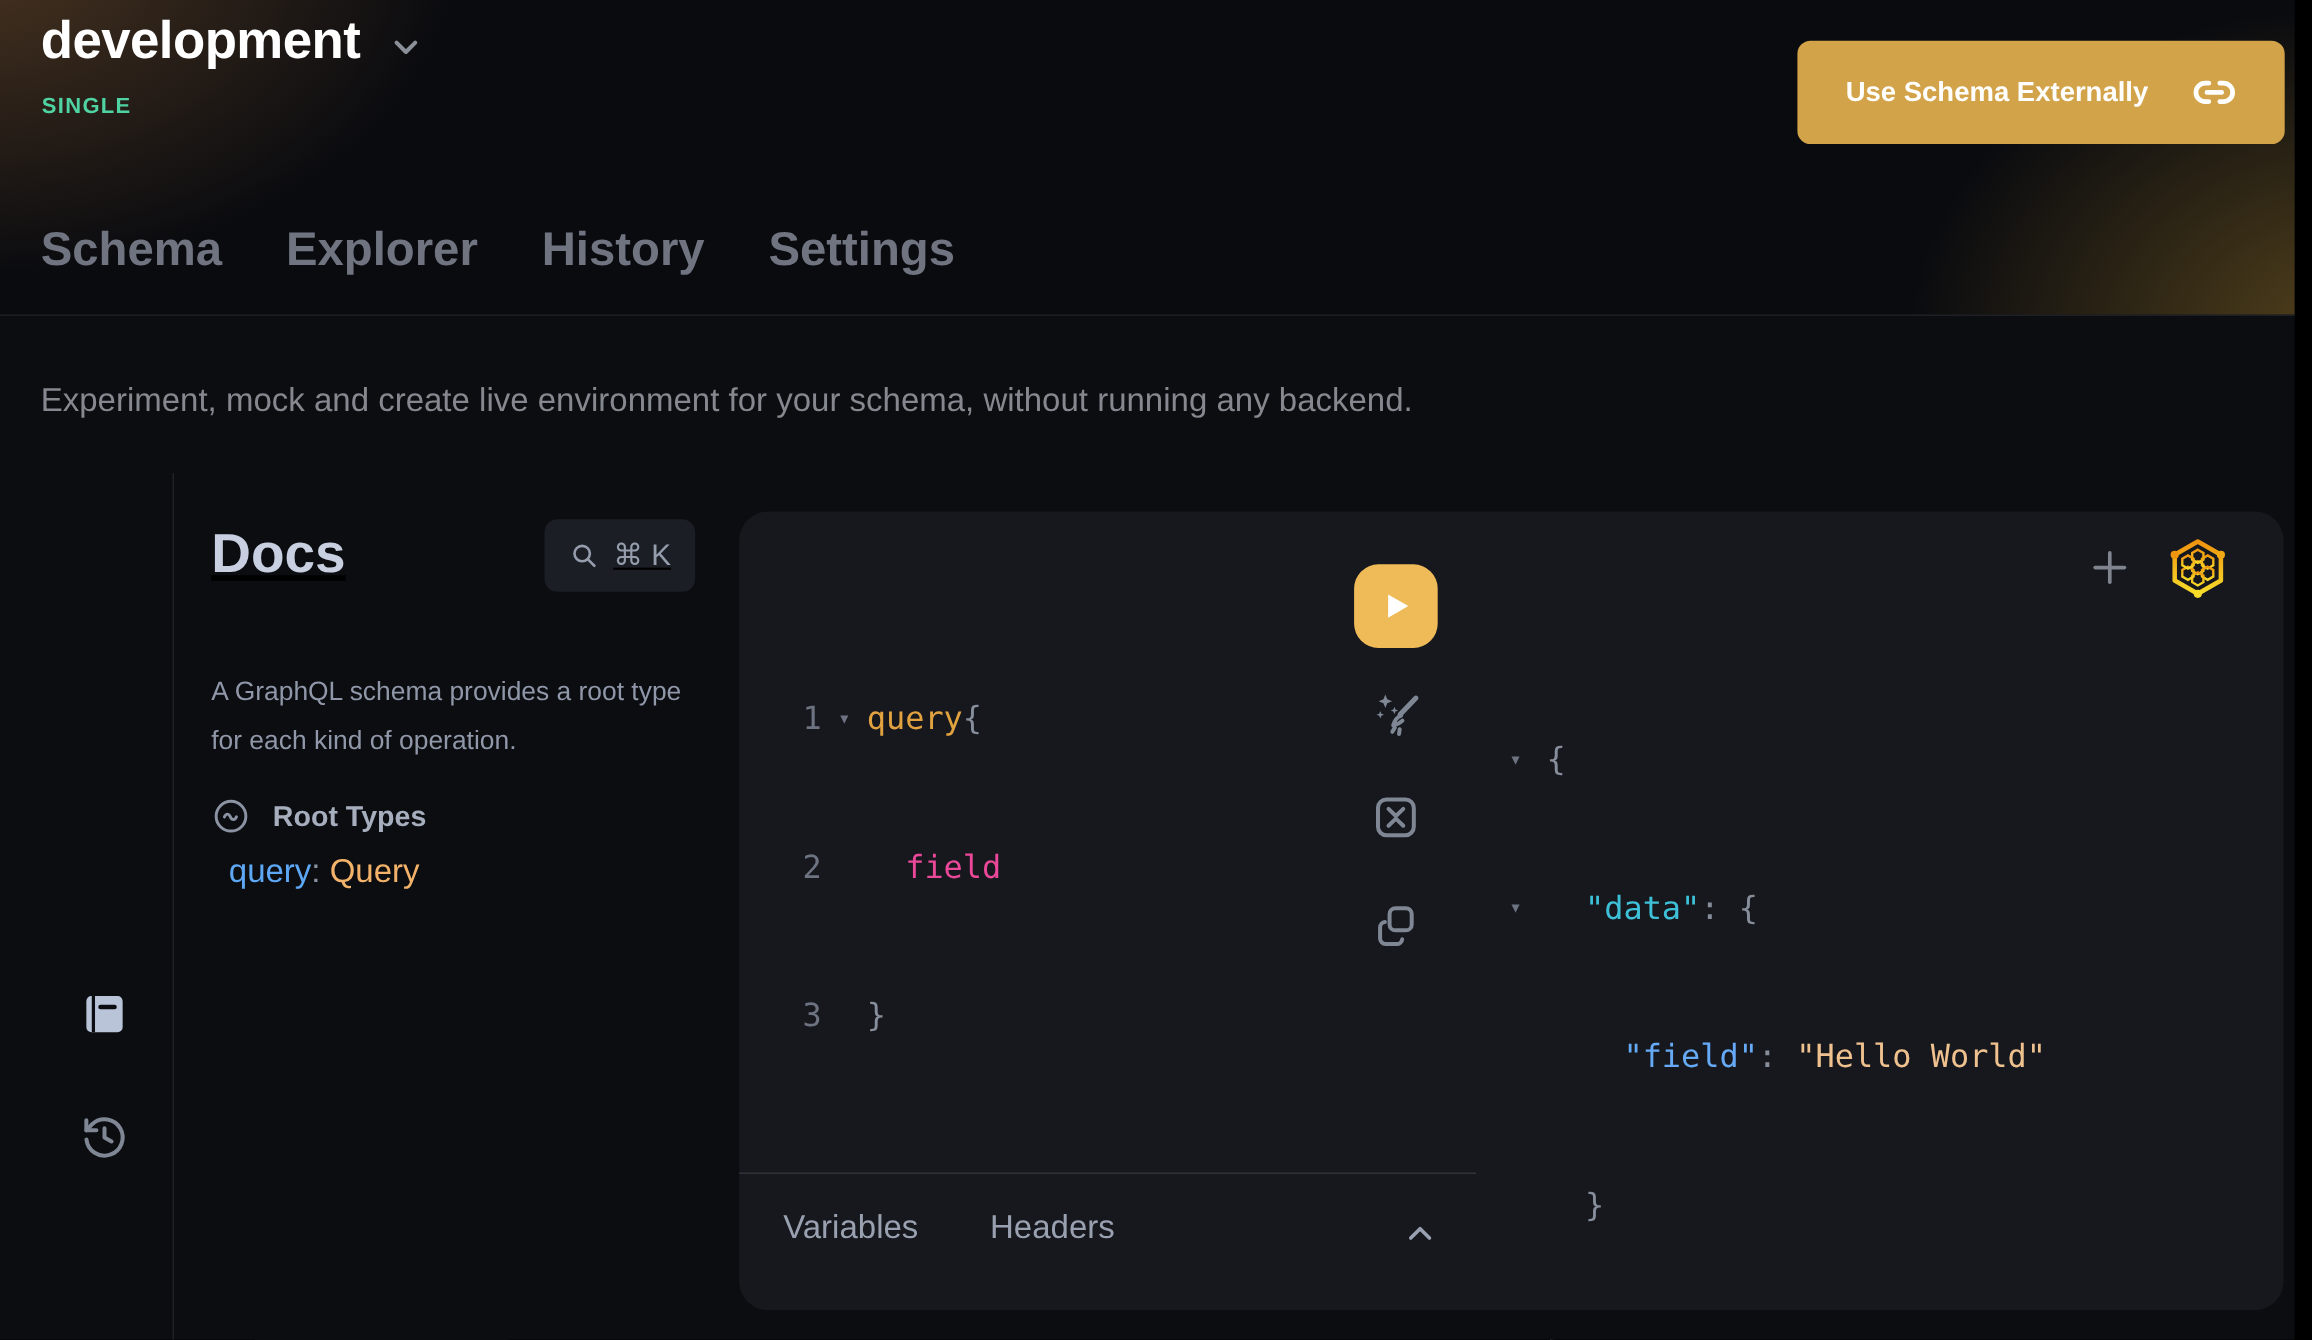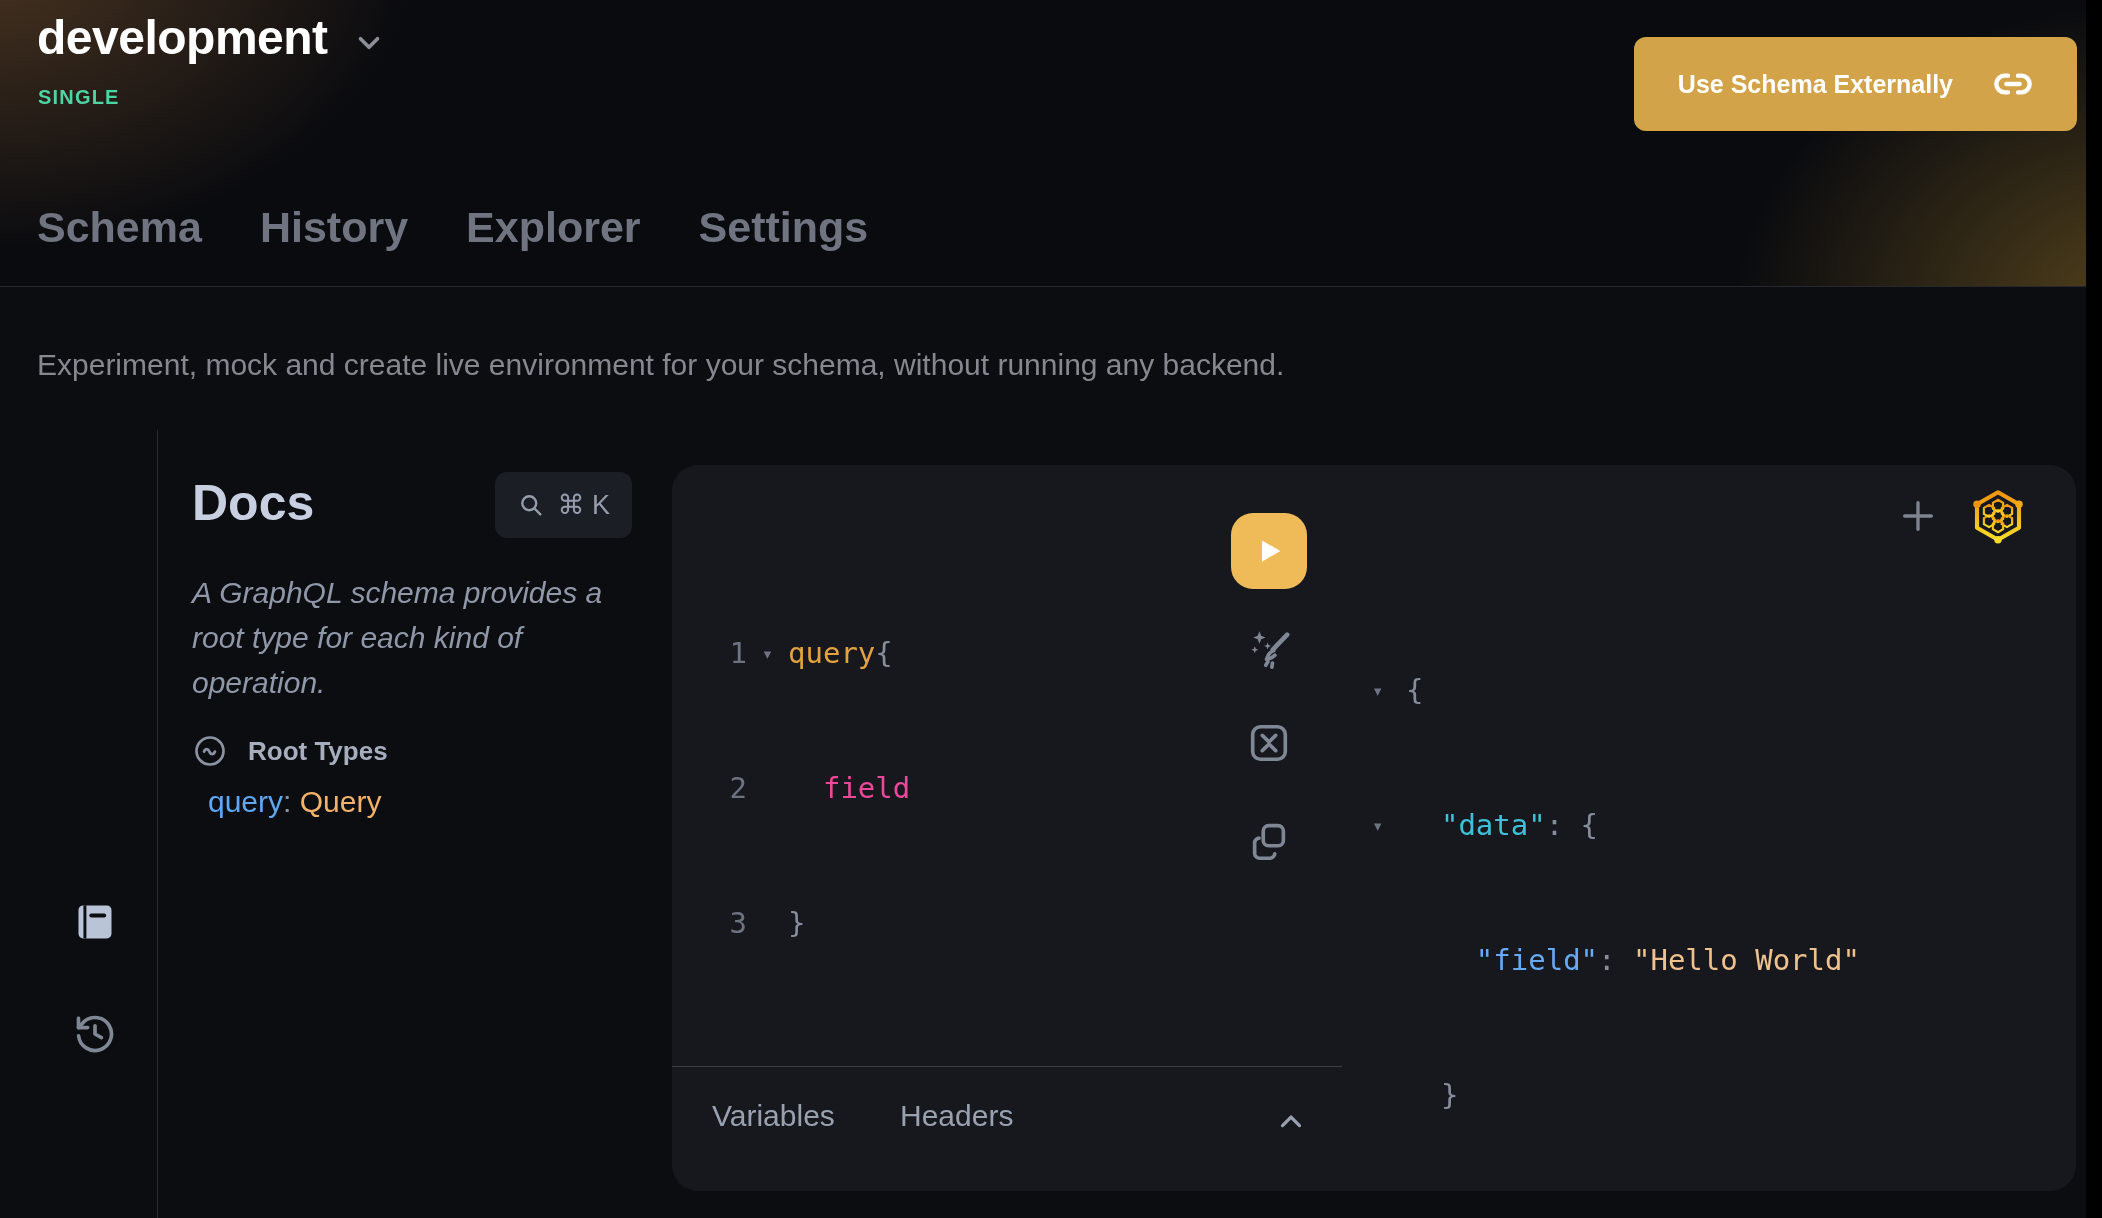--- a/index.html
+++ b/index.html
@@ -38,28 +38,28 @@
     content:""; position:absolute; left:0; right:0; bottom:0; height:8px; background:#dfa94e;
   }
   
   .subtitle{ position:absolute; left:37px; top:348px; font-size:30px; color:#85888f; }
   
   .side{ position:absolute; left:0; top:430px; width:158px; height:788px; border-right:1px solid #26292f; }
   .side .sicon{ position:absolute; left:73px; width:44px; height:44px; background:none; border:none; cursor:pointer; padding:0; }
   .si-docs{ top:469px; } .si-history{ top:582px; }
   
   .docs{ position:absolute; left:192px; top:472px; width:440px; }
-  .docs-head{ display:flex; justify-content:space-between; align-items:flex-start; }
+  .docs-head{ display:flex; justify-content:space-between; align-items:flex-start;text-decoration:underline; }
   .docs-title{ font-size:50px; font-weight:800; color:#c7cfe0; line-height:62px; }
   .search-btn{
     display:flex; align-items:center; gap:12px; height:66px; padding:0 22px;
     background:#1b1e25; border:none; border-radius:12px; cursor:pointer;
     color:#959dac; font-size:27px; font-family:inherit;
   }
-  .docs-desc{ margin-top:32px; font-size:30px; line-height:45px; color:#8f97a8; width:430px;font-style:italic; }
+  .docs-desc{ margin-top:68px; font-size:24px; line-height:45px; color:#8f97a8; width:430px; }
   .root-row{ margin-top:28px; display:flex; align-items:center; gap:20px; }
   .root-label{ font-size:26px; font-weight:600; color:#a6aebe; }
   .query-row{ margin-top:16px; padding-left:16px; font-size:30px; cursor:pointer; }
   .c-blue{ color:#5ea7f5; } .c-orange{ color:#f2b26a; } .c-punc{ color:#8b93a3; }
   
   .panel{
     position:absolute; left:672px; top:465px; width:1404px; height:726px;
     background:#16181e; border-radius:26px;
   }
   .mono{ font-family:"DejaVu Sans Mono", monospace; font-size:29px; line-height:45px; white-space:pre; }
@@ -104,22 +104,22 @@
       <span>Use Schema Externally</span>
       <svg width="40" height="40" viewBox="0 0 24 24" fill="none" stroke="#ffffff" stroke-width="2.6" stroke-linecap="round" stroke-linejoin="round">
           <path d="M15 7h2a5 5 0 0 1 0 10h-2"></path>
           <path d="M9 17H7A5 5 0 0 1 7 7h2"></path>
           <line x1="8" y1="12" x2="16" y2="12"></line>
         </svg>
     </button>
 
     <nav class="tabs">
       <div class="tab">Schema</div>
+      <div class="tab">Explorer</div>
       <div class="tab">History</div>
-      <div class="tab">Explorer</div>
       <div class="tab">Settings</div>
     </nav>
   </header>
 
   <p class="subtitle">Experiment, mock and create live environment for your schema, without running any backend.</p>
 
   <aside class="side">
     <button class="sicon si-docs" title="">
       <svg width="44" height="44" viewBox="0 0 24 24">
           <path fill="#b9c4d8" d="M5.5 3.5h13A2.5 2.5 0 0 1 21 6v13a2.5 2.5 0 0 1-2.5 2.5h-13A2.5 2.5 0 0 1 3 19V6a2.5 2.5 0 0 1 2.5-2.5z"></path>

